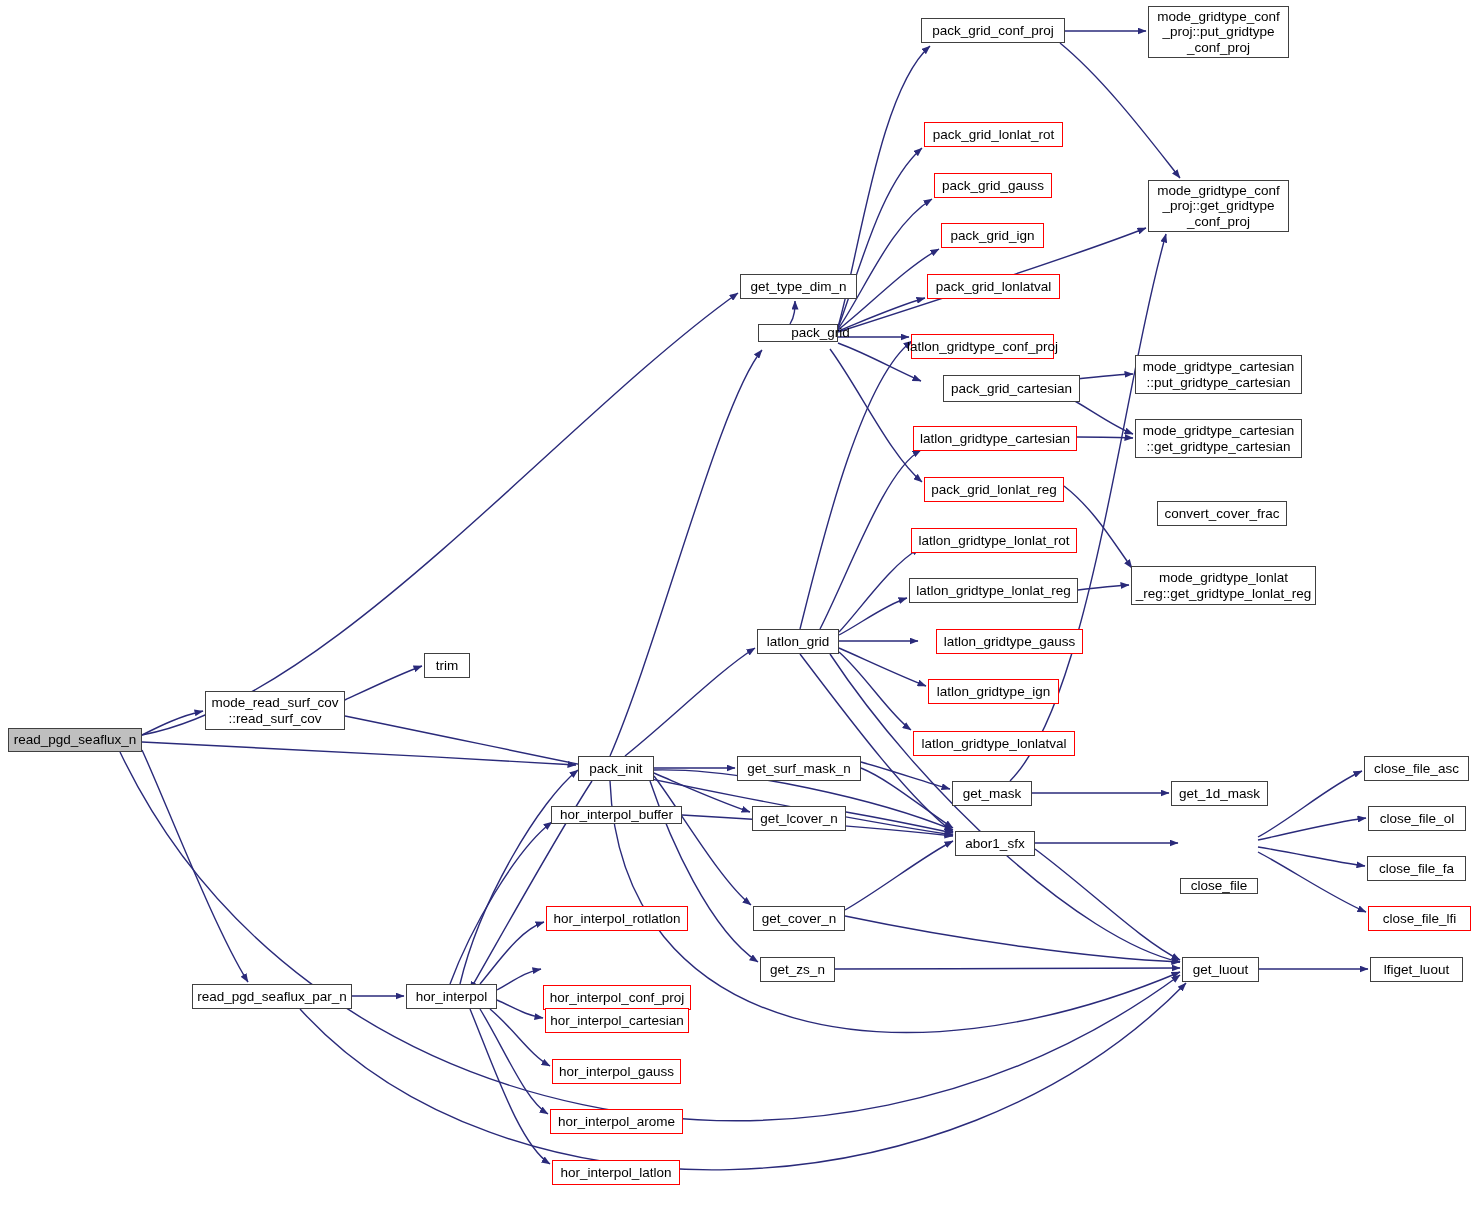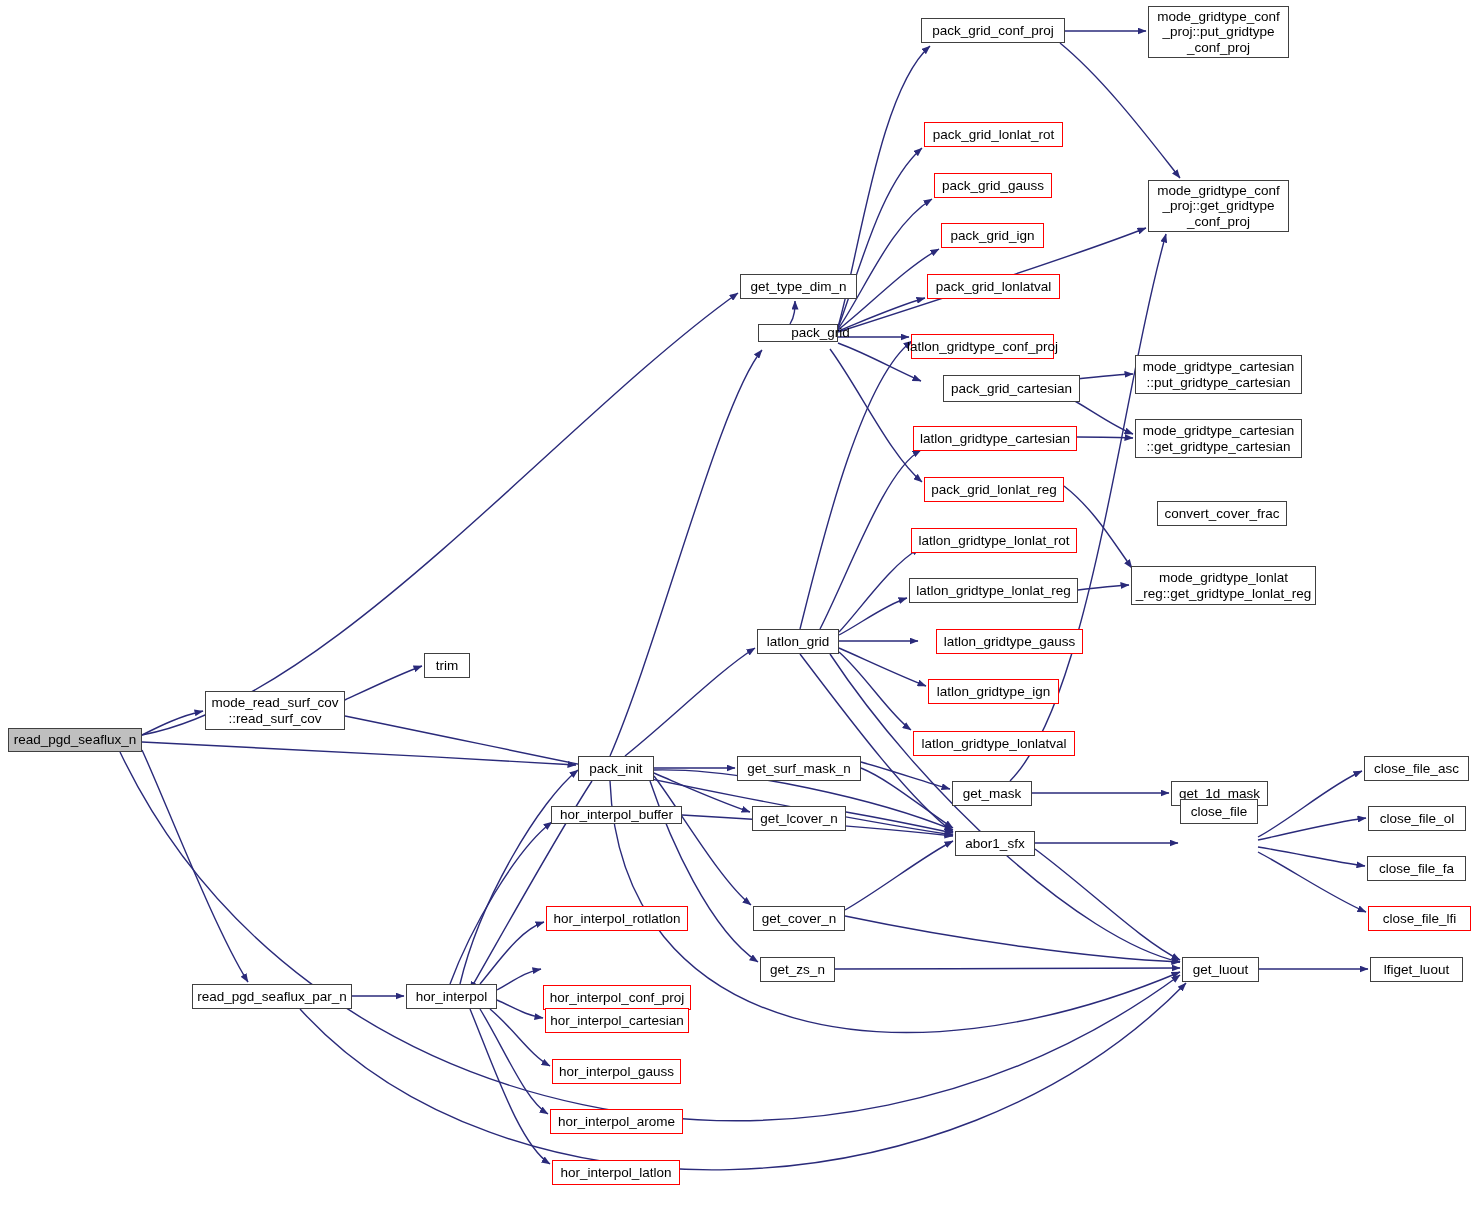--- a/index.html
+++ b/index.html
@@ -141,21 +141,21 @@
       <div class="node red" style="left: 920px; top: 629px; width: 147px; height: 25px; margin-left: 16px;">latlon_gridtype_gauss</div>
       <div class="node red" style="left: 928px; top: 679px; width: 131px; height: 25px;">latlon_gridtype_ign</div>
       <div class="node red" style="left: 913px; top: 731px; width: 162px; height: 25px;">latlon_gridtype_lonlatval</div>
       <div class="node" style="left: 578px; top: 756px; width: 76px; height: 25px;">pack_init</div>
       <div class="node" style="left: 737px; top: 756px; width: 124px; height: 25px;">get_surf_mask_n</div>
       <div class="node" style="left: 952px; top: 781px; width: 80px; height: 25px;">get_mask</div>
       <div class="node" style="left: 1171px; top: 781px; width: 97px; height: 25px;">get_1d_mask</div>
       <div class="node" style="left: 551px; top: 806px; width: 131px; height: 18px;">hor_interpol_buffer</div>
       <div class="node" style="left: 752px; top: 806px; width: 94px; height: 25px;">get_lcover_n</div>
       <div class="node" style="left: 955px; top: 831px; width: 80px; height: 25px;">abor1_sfx</div>
-      <div class="node" style="left: 1180px; top: 799px; width: 78px; height: 25px;">close_file</div>
+      <div class="node" style="left: 1180px; top: 878px; width: 78px; height: 16px;">close_file</div>
       <div class="node" style="left: 1364px; top: 756px; width: 105px; height: 25px;">close_file_asc</div>
       <div class="node" style="left: 1368px; top: 806px; width: 98px; height: 25px;">close_file_ol</div>
       <div class="node" style="left: 1367px; top: 856px; width: 99px; height: 25px;">close_file_fa</div>
       <div class="node red" style="left: 1368px; top: 906px; width: 103px; height: 25px;">close_file_lfi</div>
       <div class="node red" style="left: 546px; top: 906px; width: 142px; height: 25px;">hor_interpol_rotlatlon</div>
       <div class="node" style="left: 753px; top: 906px; width: 92px; height: 25px;">get_cover_n</div>
       <div class="node red" style="left: 543px; top: 985px; width: 148px; height: 25px;">hor_interpol_conf_proj</div>
       <div class="node" style="left: 760px; top: 957px; width: 75px; height: 25px; text-align: right;">get_zs_n</div>
       <div class="node" style="left: 1182px; top: 957px; width: 77px; height: 25px;">get_luout</div>
       <div class="node" style="left: 1370px; top: 957px; width: 93px; height: 25px;">lfiget_luout</div>

